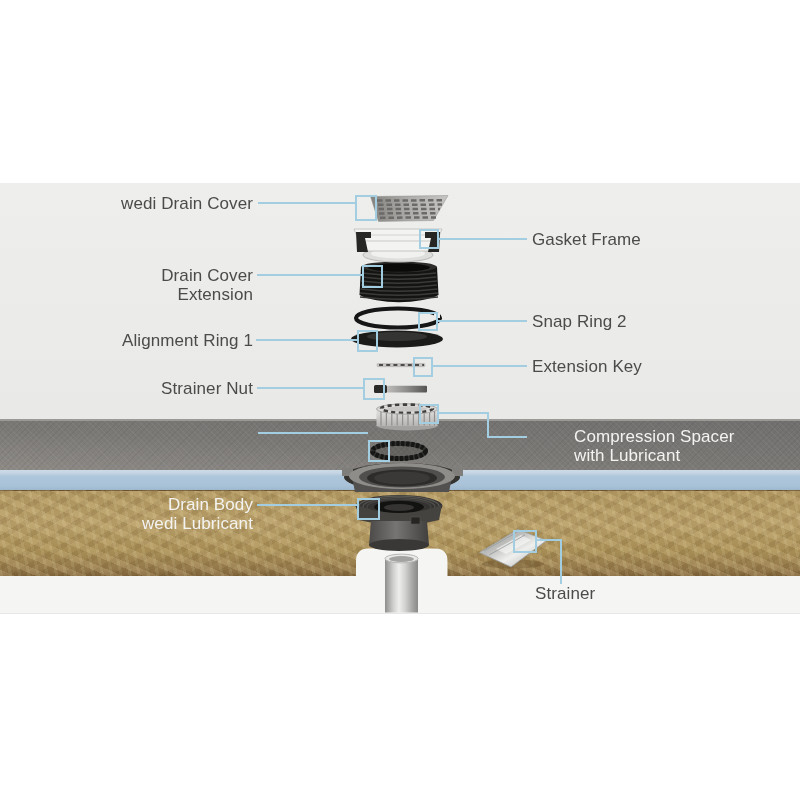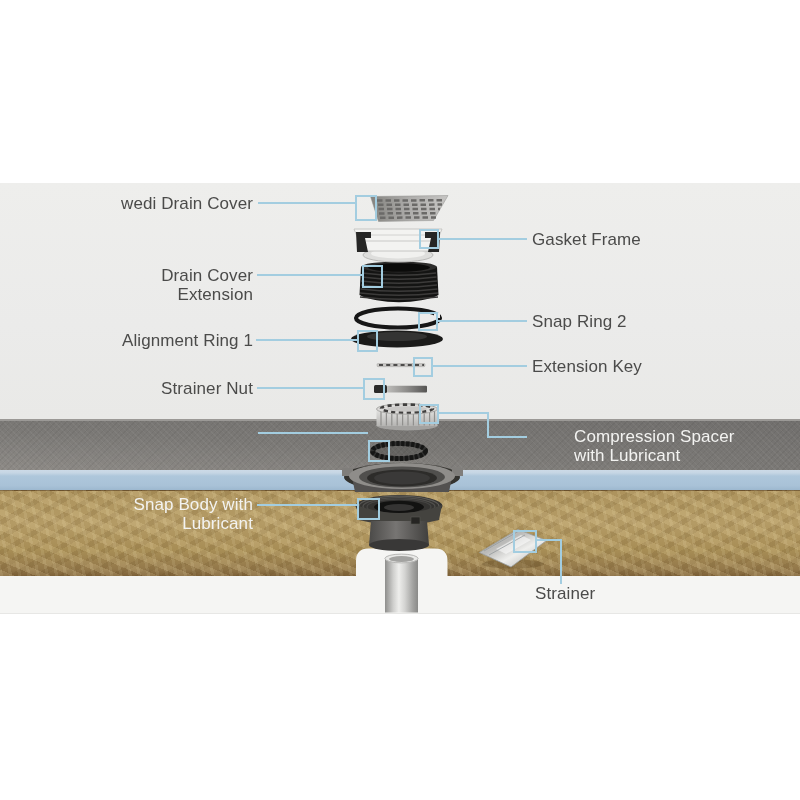--- a/index.html
+++ b/index.html
@@ -236,21 +236,21 @@
   <div class="cline" style="left:487px;top:436px;width:40px;height:2px;"></div>
   <div class="cline" style="left:258px;top:432px;width:110px;height:2px;"></div>
   <div class="cline" style="left:257px;top:504px;width:100px;height:2px;"></div>
   <div class="cline" style="left:537px;top:539px;width:25px;height:2px;"></div>
   <div class="cline" style="left:560px;top:539px;width:2px;height:45px;"></div>
 
   <div class="lbl right-align nowrap" style="right:547px;top:194px;">wedi Drain Cover</div>
   <div class="lbl right-align w100" style="right:547px;top:266px;">Drain Cover Extension</div>
   <div class="lbl right-align nowrap" style="right:547px;top:331px;">Alignment Ring 1</div>
   <div class="lbl right-align nowrap" style="right:547px;top:379px;">Strainer Nut</div>
-  <div class="lbl right-align light w120" style="right:547px;top:495px;">Snap Body with Lubricant</div>
+  <div class="lbl right-align light w120" style="right:547px;top:495px;">Drain Body wedi Lubricant</div>
 
   <div class="lbl nowrap" style="left:532px;top:230px;">Gasket Frame</div>
   <div class="lbl nowrap" style="left:532px;top:312px;">Snap Ring 2</div>
   <div class="lbl nowrap" style="left:532px;top:357px;">Extension Key</div>
   <div class="lbl light w175" style="left:530px;top:427px;margin-left:44px;">Compression Spacer with Lubricant</div>
   <div class="lbl nowrap" style="left:535px;top:584px;">Strainer</div>
 
 </div>
 
 </body></html>

